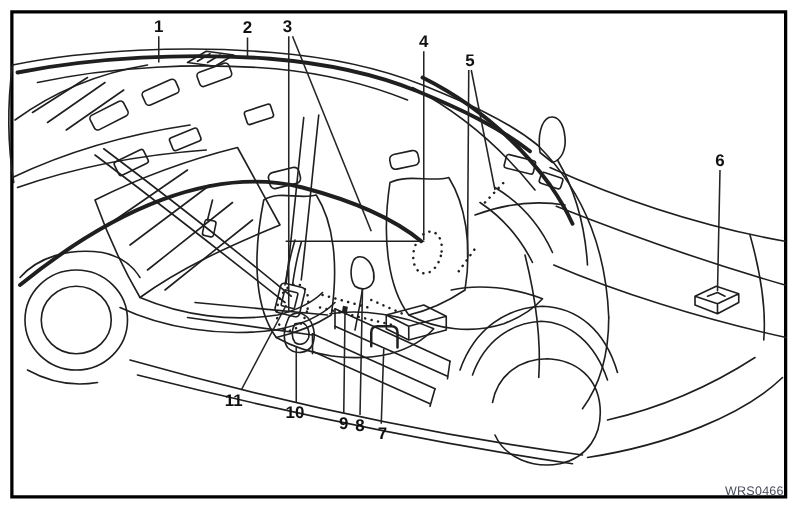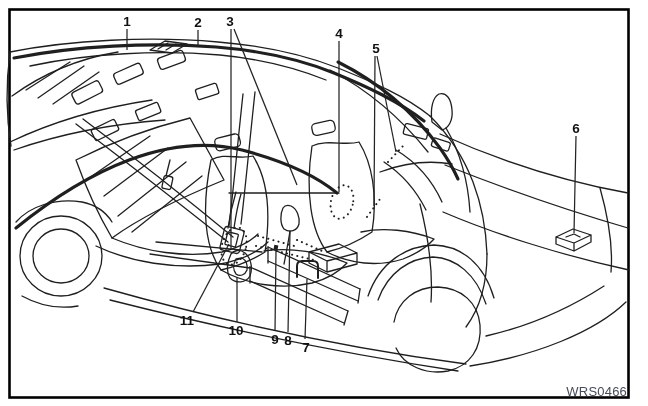--- a/index.html
+++ b/index.html
@@ -24,21 +24,21 @@
   .art .fill{fill:var(--ink,#1f1f1f);stroke:none;}
   .frame{fill:none;stroke:var(--frame,#000);stroke-width:2.6;}
   .leaders line{stroke:#242424;stroke-width:1.25;}
   text.callout{
     font-family:"Liberation Sans", sans-serif;
     font-size:13.5px;font-weight:bold;
     fill:#111;
   }
   .code{
     position:absolute;right:21px;bottom:7px;
-    font-size:13px;letter-spacing:0.2px;
+    font-size:10px;letter-spacing:0.2px;
     color:var(--code,#474c59);
   }
 </style>
 </head>
 <body>
 
 <div class="stage">
   <svg class="diagram" width="648" height="406" viewBox="0 0 648 406">
 
     <rect class="frame" x="9.5" y="9.5" width="619" height="388"></rect>

